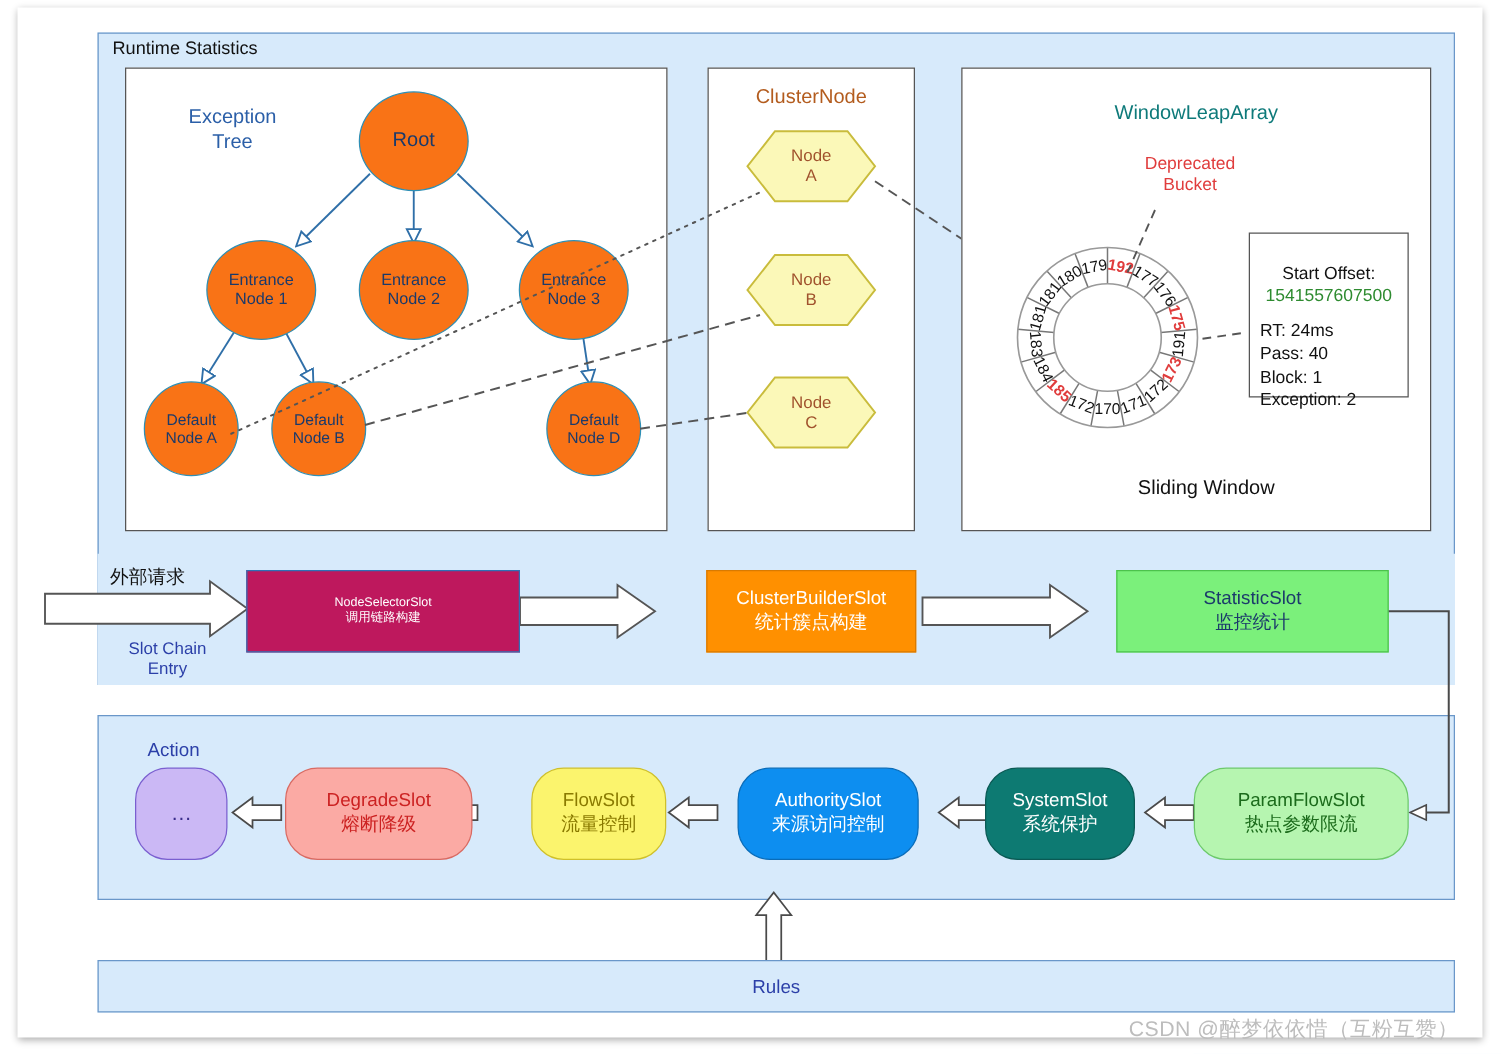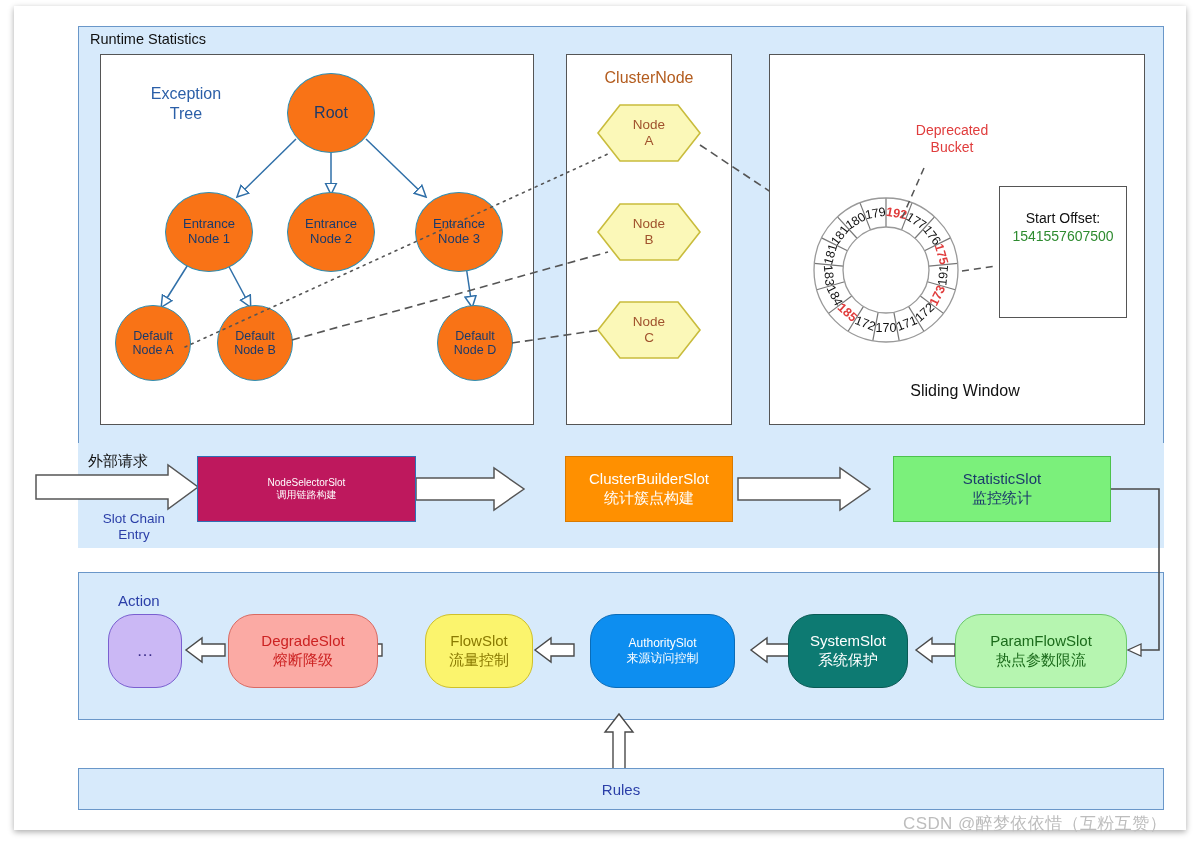--- a/index.html
+++ b/index.html
@@ -144,20 +144,21 @@
     <line x1="185" y1="347" x2="610" y2="153" stroke="#555" stroke-width="1.6" stroke-dasharray="2,5" stroke-linecap="round"></line>
 
     <line x1="292" y1="340" x2="608" y2="252" stroke="#555" stroke-width="1.6" stroke-dasharray="8,5"></line>
 
     <line x1="512" y1="343" x2="600" y2="330" stroke="#555" stroke-width="1.6" stroke-dasharray="8,5"></line>
 
     <line x1="700" y1="145" x2="876" y2="262" stroke="#555" stroke-width="1.6" stroke-dasharray="8,5"></line>
   </svg>
 
   <div class="wbox" style="left:769px;top:54px;width:376px;height:371px;"></div>
+  <div class="ttl" style="left:769px;top:81px;width:376px;font-size:16px;color:#0e7a7a;">WindowLeapArray</div>
 
   <div class="ttl" style="left:885px;top:122px;width:134px;font-size:14px;color:#e03c3c;">Deprecated
 Bucket</div>
 
   <div class="ring" style="left:806px;top:190px;width:160px;height:160px;">
     <svg width="160" height="160" viewBox="0 0 160 160" style="position:relative;">
       <g id="ring-sectors">
           <line x1="80" y1="37" x2="80" y2="8" stroke="#777" stroke-width="1.2"></line>
           <line x1="95.53339164604758" y1="39.9036941356127" x2="106.00939996547501" y2="12.861999482886375" stroke="#777" stroke-width="1.2"></line>
           <line x1="108.96891267680196" y1="48.22261655951165" x2="128.50608634255212" y2="26.791357960112535" stroke="#777" stroke-width="1.2"></line>
@@ -202,20 +203,26 @@
 
   <svg class="ovl">
     <line x1="924" y1="168" x2="902" y2="218" stroke="#555" stroke-width="1.5" stroke-dasharray="7,5"></line>
 
     <line x1="962" y1="271" x2="997" y2="266" stroke="#555" stroke-width="1.5" stroke-dasharray="7,5"></line>
   </svg>
 
   <div class="infobox" style="left:999px;top:186px;width:128px;height:132px;">
     <div>Start Offset:</div>
     <div class="grn">1541557607500</div>
+    <div class="lst">
+      <div>RT: 24ms</div>
+      <div>Pass: 40</div>
+      <div>Block: 1</div>
+      <div>Exception: 2</div>
+    </div>
   </div>
 
   <div class="ttl" style="left:850px;top:381px;width:230px;font-size:16px;color:#111;">Sliding Window</div>
 
   <div class="panel" style="left:78px;top:443px;width:1086px;height:105px;background:#d7eafb;border:none;"></div>
 
   <div class="panel-label" style="left:88px;top:452px;font-size:15px;color:#111;">外部请求</div>
   <div class="ttl blue-label" style="left:84px;top:511px;width:100px;font-size:13.5px;color:#2b3fa8;">Slot Chain
 Entry</div>
 
@@ -271,21 +278,21 @@
   <div class="pill" style="left:228px;top:614px;width:150px;height:74px;background:#fbaaa4;border:1.5px solid #d96a62;color:#cc2222;font-size:15px;">
     <span>DegradeSlot</span>
     <span>熔断降级</span>
   </div>
 
   <div class="pill" style="left:425px;top:614px;width:108px;height:74px;background:#fbf46d;border:1.5px solid #cfc02a;color:#8a7a00;font-size:15px;">
     <span>FlowSlot</span>
     <span>流量控制</span>
   </div>
 
-  <div class="pill" style="left:590px;top:614px;width:145px;height:74px;background:#0d8ef0;border:1.5px solid #0a6cb8;color:#ffffff;font-size:12px;">
+  <div class="pill" style="left:590px;top:614px;width:145px;height:74px;background:#0d8ef0;border:1.5px solid #0a6cb8;color:#ffffff;font-size:15px;">
     <span>AuthoritySlot</span>
     <span>来源访问控制</span>
   </div>
 
   <div class="pill" style="left:788px;top:614px;width:120px;height:74px;background:#0d7a72;border:1.5px solid #0a5a54;color:#ffffff;font-size:15px;">
     <span>SystemSlot</span>
     <span>系统保护</span>
   </div>
 
   <div class="pill" style="left:955px;top:614px;width:172px;height:74px;background:#b6f5b0;border:1.5px solid #6cc96a;color:#1b6b1b;font-size:15px;">

